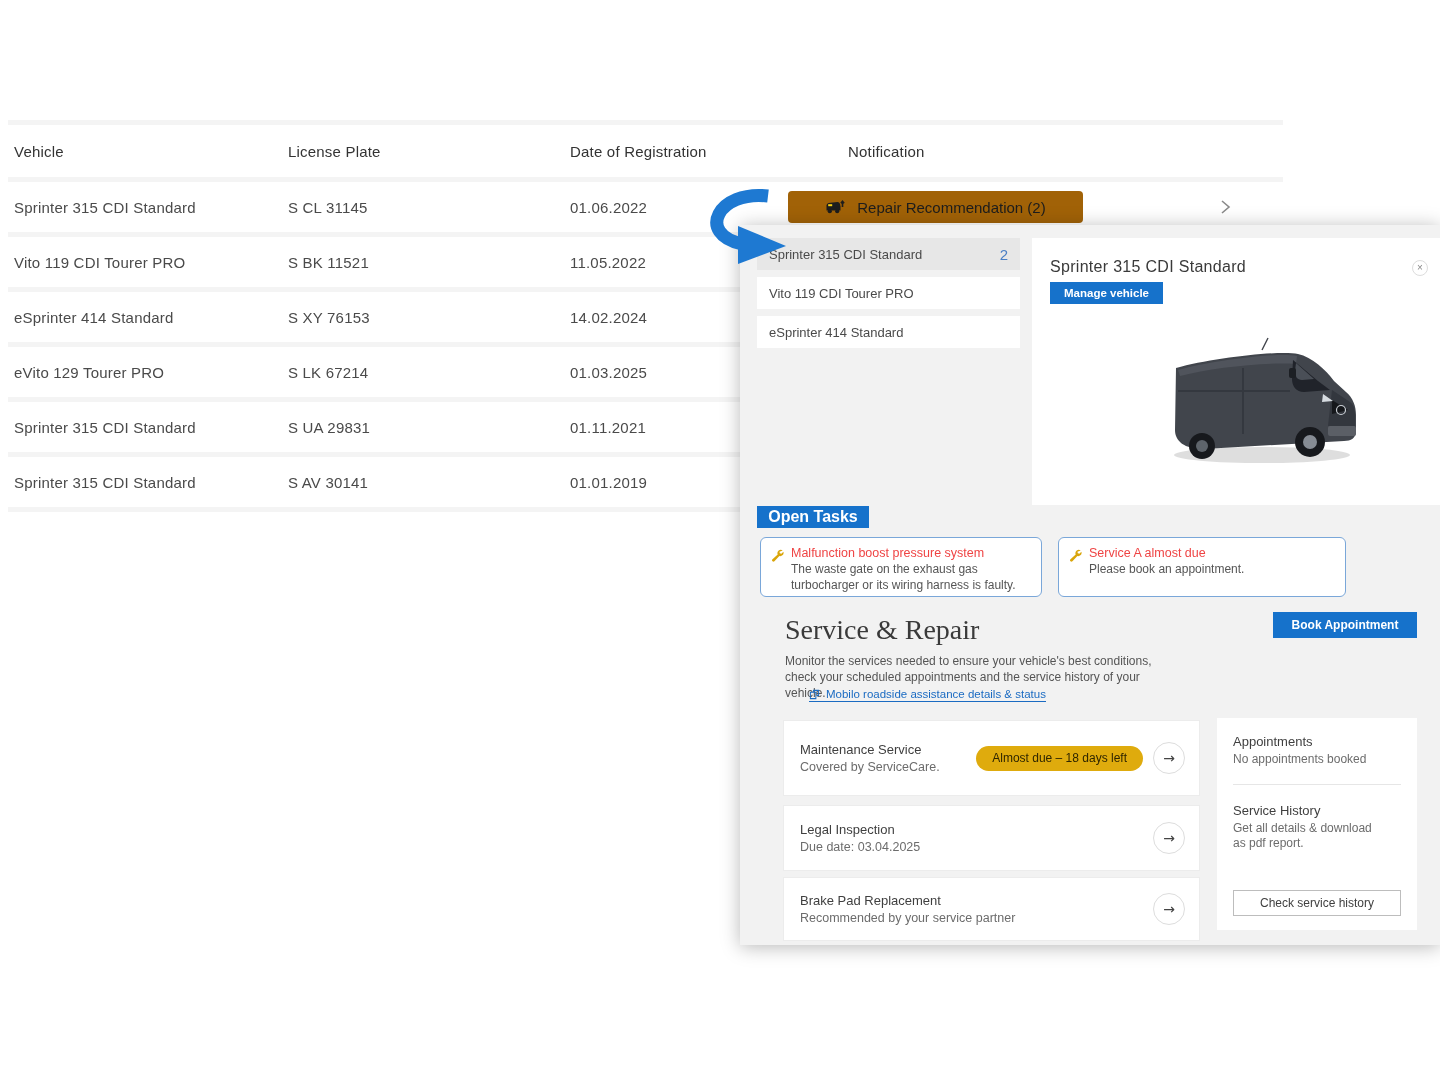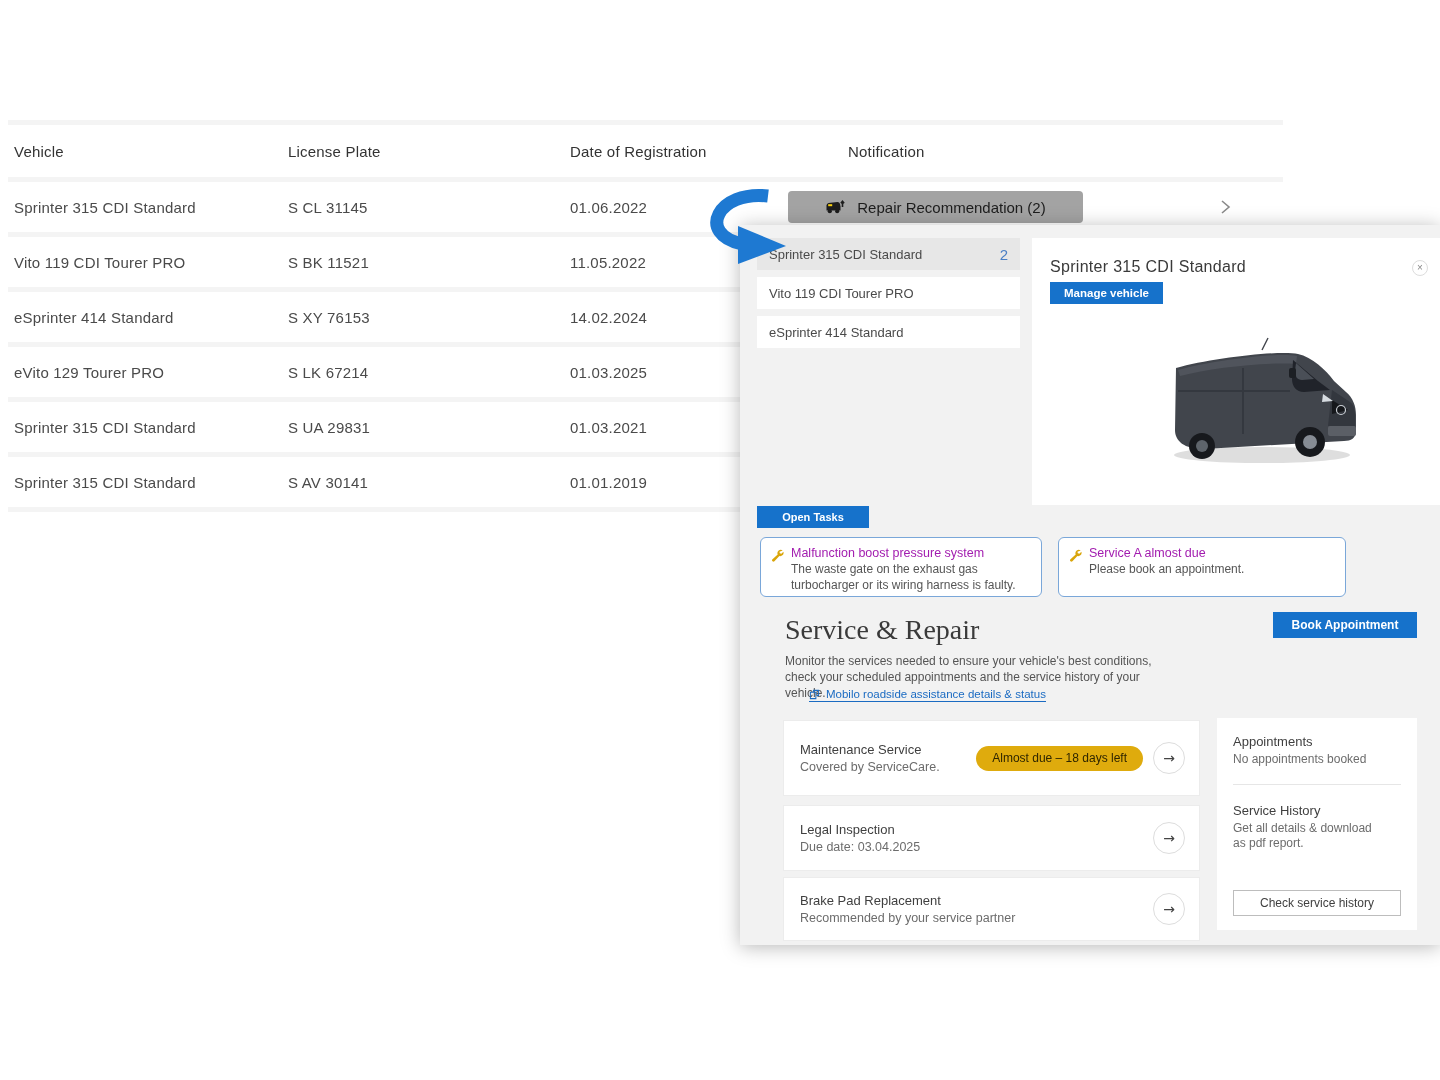--- a/index.html
+++ b/index.html
@@ -12,21 +12,21 @@
   .t-sep { height:5px; background:#f4f4f4; }
   .t-row { position:relative; height:50px; background:#fff; }
   .t-head { height:52px; }
   .cell { position:absolute; top:50%; transform:translateY(-50%); font-size:15px; color:#4a4a4a; letter-spacing:.2px; }
   .t-head .cell { color:#333; font-size:15px; }
   .c-vehicle { left:6px; }
   .c-plate   { left:280px; }
   .c-date    { left:562px; }
   .c-notif   { left:840px; }
   .repair-btn { position:absolute; left:780px; top:50%; transform:translateY(-50%);
-      width:295px; height:32px; background:#a3a3a3; border:none; border-radius:4px;
+      width:295px; height:32px; background:#a16207; border:none; border-radius:4px;
       display:flex; align-items:center; justify-content:center; gap:10px;
       font-family:"Liberation Sans",sans-serif; font-size:15px; color:#1d1d1d; cursor:pointer; }
   .row-chevron { position:absolute; left:1208px; top:50%; transform:translateY(-50%); width:18px; height:18px; cursor:pointer; }
 
   
   .swoosh { position:absolute; left:694px; top:184px; width:112px; height:84px; z-index:30; }
 
   
   .panel { position:absolute; left:740px; top:225px; width:700px; height:720px;
       background:#f2f2f2; box-shadow:0 2px 18px rgba(0,0,0,.28); z-index:20; }
@@ -39,28 +39,28 @@
 
   .detail-card { position:absolute; left:292px; top:13px; width:408px; height:267px; background:#fff; }
   .detail-title { position:absolute; left:18px; top:20px; font-size:16px; color:#3a3a3a; letter-spacing:.3px; }
   .detail-close { position:absolute; right:12px; top:22px; width:16px; height:16px; border:1px solid #ddd;
       border-radius:50%; color:#888; font-size:10px; line-height:14px; text-align:center; cursor:pointer; background:#fff; }
   .manage-btn { position:absolute; left:18px; top:44px; height:22px; padding:0 14px; background:#1672cb;
       border:none; color:#fff; font-family:"Liberation Sans",sans-serif; font-size:11.5px; font-weight:bold; cursor:pointer; }
   .van-art { position:absolute; left:110px; top:96px; width:240px; height:140px; }
 
   .open-tasks-btn { position:absolute; left:17px; top:281px; width:112px; height:22px; background:#1672cb;
-      border:none; color:#fff; font-family:"Liberation Sans",sans-serif; font-size:11px; font-weight:bold; cursor:pointer; }
+      border:none; color:#fff; font-family:"Liberation Sans",sans-serif; font-size:16px; font-weight:bold; cursor:pointer; }
 
   .task-card { position:absolute; top:312px; height:60px; background:#fff; border:1px solid #7aa7d9;
       border-radius:6px; padding:8px 10px 8px 30px; }
   .task-1 { left:20px; width:282px; }
   .task-2 { left:318px; width:288px; }
   .task-icon { position:absolute; left:10px; top:11px; width:13px; height:13px; }
-  .task-title { font-size:12.5px; color:#a21caf; margin-bottom:2px; }
+  .task-title { font-size:12.5px; color:#ef4444; margin-bottom:2px; }
   .task-body { font-size:12px; color:#555; line-height:1.3; }
 
   .sr-title { position:absolute; left:45px; top:389px; font-family:"Liberation Serif",serif; font-size:28px;
       font-weight:normal; color:#3a3a3a; }
   .book-btn { position:absolute; left:533px; top:387px; width:144px; height:26px; background:#1672cb; border:none;
       color:#fff; font-family:"Liberation Sans",sans-serif; font-size:12px; font-weight:bold; cursor:pointer; }
   .sr-desc { position:absolute; left:45px; top:428px; width:382px; font-size:12px; color:#555; line-height:1.35; }
   .sr-link { position:absolute; left:45px; top:463px; display:flex; align-items:center; gap:6px;
       font-size:11.5px; color:#1b6bc2; text-decoration:none; border-bottom:1px solid #1b6bc2; padding-bottom:1px; cursor:pointer;margin-left:24px; }
   .ext-icon { width:11px; height:11px; }
@@ -140,21 +140,21 @@
     <div class="t-row">
       <span class="cell c-vehicle">eVito 129 Tourer PRO</span>
       <span class="cell c-plate">S LK 67214</span>
       <span class="cell c-date">01.03.2025</span>
     </div>
     <div class="t-sep"></div>
 
     <div class="t-row">
       <span class="cell c-vehicle">Sprinter 315 CDI Standard</span>
       <span class="cell c-plate">S UA 29831</span>
-      <span class="cell c-date">01.03.2021</span>
+      <span class="cell c-date">01.11.2021</span>
     </div>
     <div class="t-sep"></div>
 
     <div class="t-row">
       <span class="cell c-vehicle">Sprinter 315 CDI Standard</span>
       <span class="cell c-plate">S AV 30141</span>
       <span class="cell c-date">01.01.2019</span>
     </div>
     <div class="t-sep"></div>
   </div>

